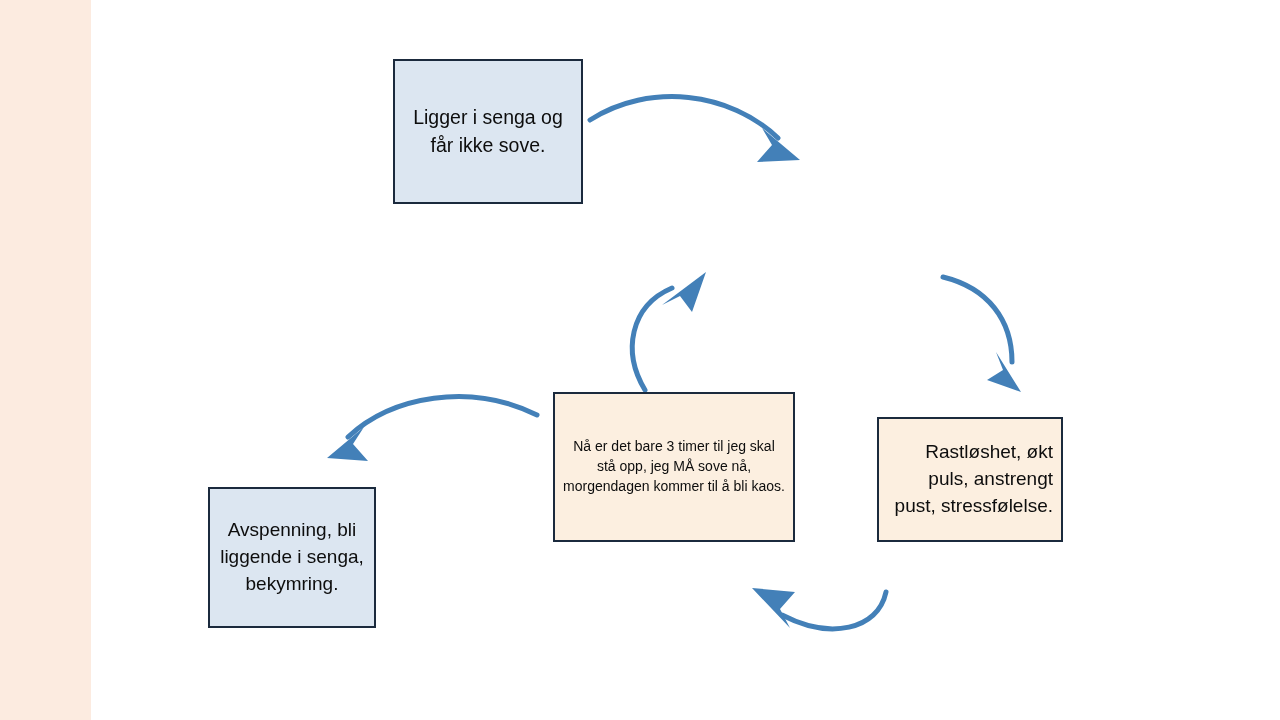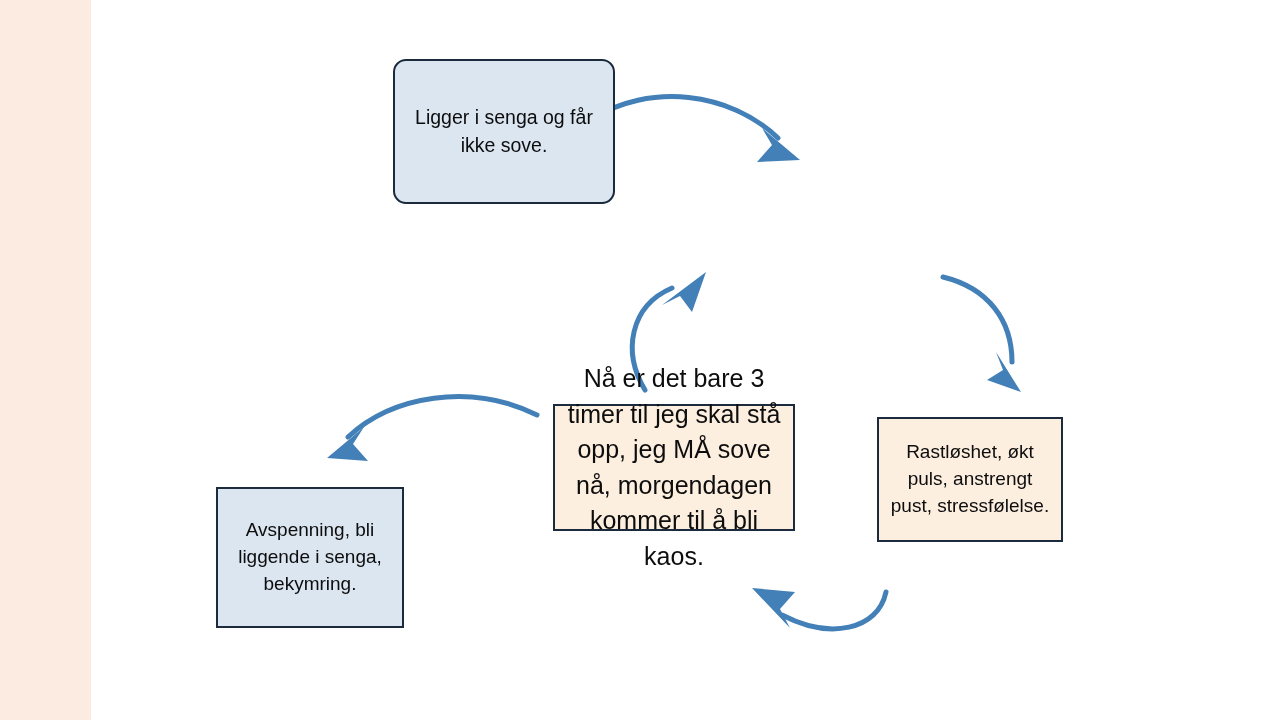--- a/index.html
+++ b/index.html
@@ -32,25 +32,25 @@
     justify-content: center;
     text-align: center;
     color: #0d0d0d;
     font-size: 19.5px;
     line-height: 1.42;
     padding: 4px 8px;
   }
   .node.blue { background: #dce6f1; }
   .node.peach { background: #fcefe0; }
 
-  #node-sleep   { left: 393px;  top: 59px;  width: 222px; height: 145px; border-radius: 13px; }
+  #node-sleep   { left: 393px;  top: 59px;  width: 190px; height: 145px; }
   #node-uro     { left: 724px;  top: 209px; width: 190px; height: 146px; }
-  #node-arousal { left: 877px;  top: 417px; width: 186px; height: 125px; font-size: 19px; }
-  #node-thought { left: 553px;  top: 404px; width: 242px; height: 127px; font-size: 25px; }
-  #node-relax   { left: 216px;  top: 487px; width: 188px; height: 141px; font-size: 19px; }
+  #node-arousal { left: 877px;  top: 417px; width: 186px; height: 125px; font-size: 19px; text-align: right; }
+  #node-thought { left: 553px;  top: 392px; width: 242px; height: 150px; font-size: 14px; }
+  #node-relax   { left: 208px;  top: 487px; width: 168px; height: 141px; font-size: 19px; }
 
   #arrow-layer {
     position: absolute;
     left: 0;
     top: 0;
     width: 1280px;
     height: 720px;
     pointer-events: none;
   }
   .arrow-path {

